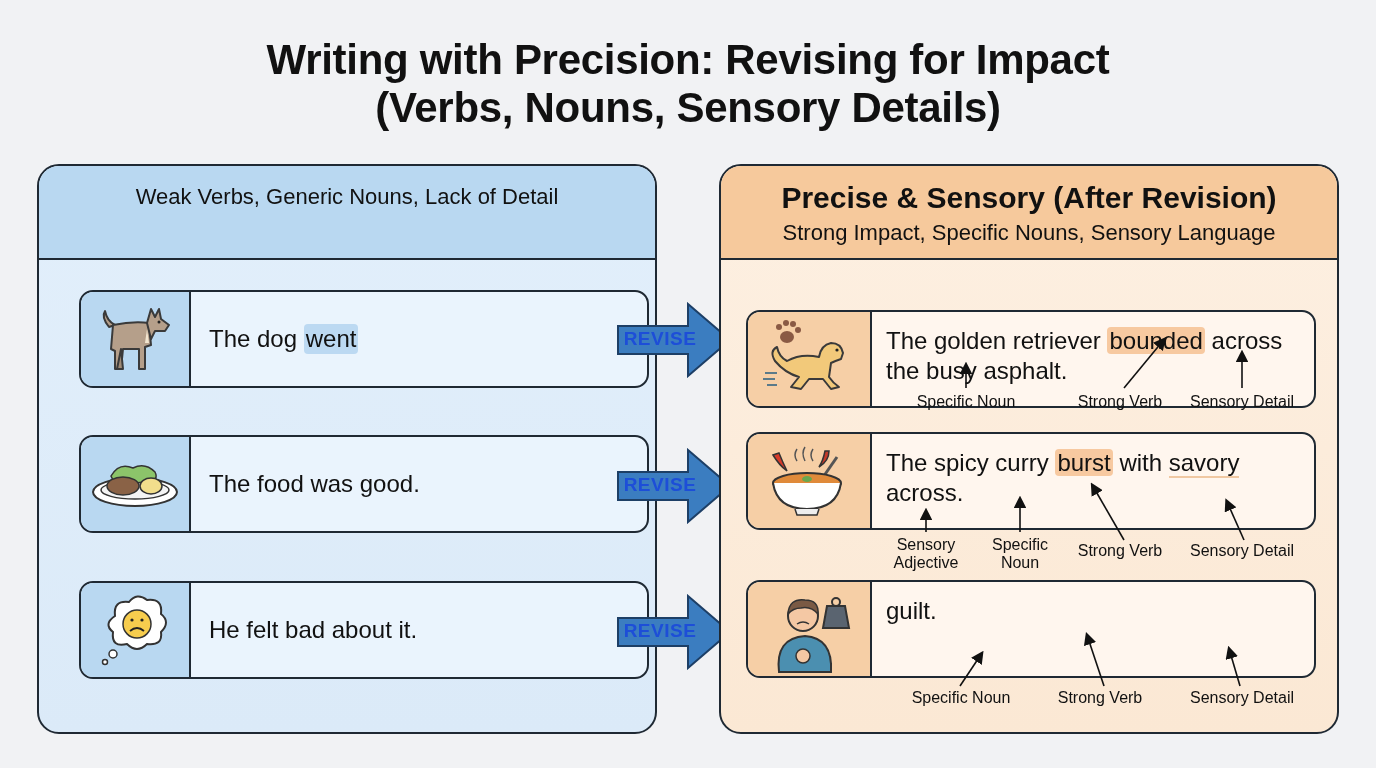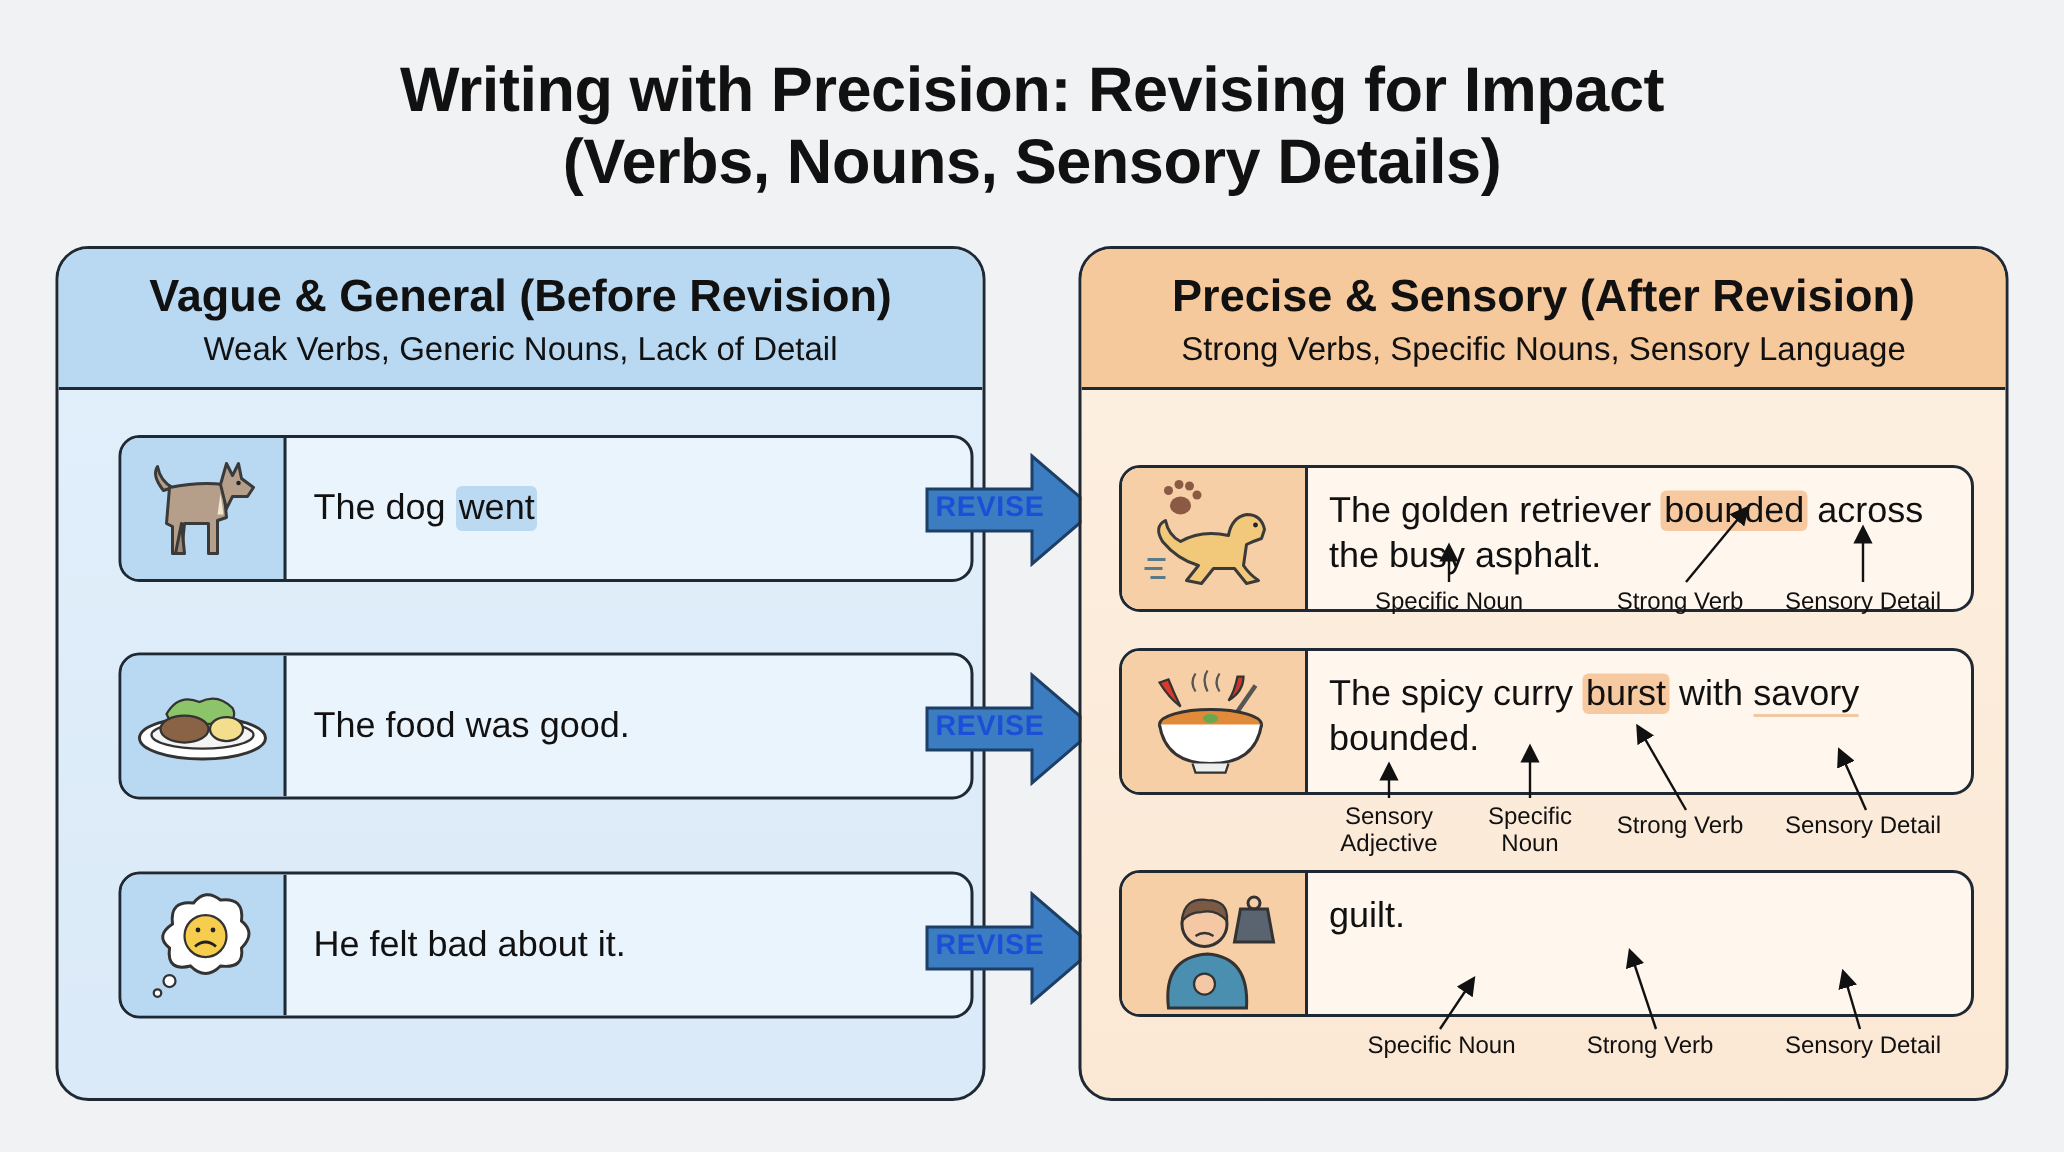--- a/index.html
+++ b/index.html
@@ -67,21 +67,20 @@
 </head>
 <body>
 
 <div class="title">
   <div>Writing with Precision: Revising for Impact</div>
   <div>(Verbs, Nouns, Sensory Details)</div>
 </div>
 
 <div class="panel before">
   <div class="panel-head">
-    <div class="h">Vague &amp; General (Before Revision)</div>
     <div class="s">Weak Verbs, Generic Nouns, Lack of Detail</div>
   </div>
 
   <div class="card" style="top:124px;">
     <div class="icon-cell">
       <svg width="84" height="80" viewBox="0 0 84 80">
         <g stroke="#3a3a3a" stroke-width="2" fill="#b59f8a" stroke-linejoin="round">
           <path d="M16 28 Q8 18 12 12 Q14 22 22 26 Z"></path>
           <path d="M20 26 Q40 22 56 24 L58 46 L52 48 L52 70 L46 70 L46 50 L30 50 L28 70 L22 70 L22 52 L18 50 Z"></path>
           <path d="M54 24 L58 10 L62 18 L66 10 L68 20 L76 26 L72 32 L62 32 L58 40 Z"></path>
@@ -140,21 +139,21 @@
 <div class="revise" style="left:616px; top:594px;">
   <svg width="118" height="76" viewBox="0 0 118 76">
     <path d="M2 24 L72 24 L72 2 L114 38 L72 74 L72 52 L2 52 Z" fill="#3b7dc0" stroke="#1d3f66" stroke-width="2"></path>
   </svg>
   <span>REVISE</span>
 </div>
 
 <div class="panel after">
   <div class="panel-head">
     <div class="h">Precise &amp; Sensory (After Revision)</div>
-    <div class="s">Strong Verbs, Specific Nouns, Sensory Language</div>
+    <div class="s">Strong Impact, Specific Nouns, Sensory Language</div>
   </div>
 
   <div class="card" style="top:120px;margin-top:24px;">
     <div class="icon-cell">
       <svg width="96" height="84" viewBox="0 0 96 84">
         <g fill="#8a5a44">
             <ellipse cx="26" cy="20" rx="7" ry="6"></ellipse>
             <circle cx="18" cy="10" r="3"></circle>
             <circle cx="25" cy="6" r="3"></circle>
             <circle cx="32" cy="7" r="3"></circle>
@@ -179,21 +178,21 @@
         <path d="M36 10 Q32 16 36 22 M44 8 Q40 14 44 22 M52 10 Q48 16 52 22" stroke="#555" stroke-width="1.5" fill="none"></path>
         <path d="M58 44 L76 18" stroke="#555" stroke-width="3"></path>
         <ellipse cx="46" cy="44" rx="34" ry="10" fill="#e08a3a" stroke="#333" stroke-width="2"></ellipse>
         <path d="M12 44 Q16 70 46 70 Q76 70 80 44" fill="#fff" stroke="#333" stroke-width="2"></path>
         <path d="M34 70 L36 76 L56 76 L58 70" fill="#eee" stroke="#333" stroke-width="1.5"></path>
         <ellipse cx="46" cy="40" rx="5" ry="3" fill="#6aa84f"></ellipse>
       </svg>
     </div>
     <div class="txt" style="display:block; padding-top:14px;">
       <div><span>The spicy curry </span><span class="hl-orange">burst</span><span> with </span><span class="ul">savory</span></div>
-      <div>bounded.</div>
+      <div>across.</div>
     </div>
   </div>
 
   <div class="card" style="top:414px;">
     <div class="icon-cell">
       <svg width="96" height="90" viewBox="0 0 96 90">
         <path d="M18 88 Q14 54 44 52 Q72 54 70 88 Z" fill="#4b8fb0" stroke="#333" stroke-width="2"></path>
         <circle cx="42" cy="32" r="15" fill="#f4c8a4" stroke="#333" stroke-width="2"></circle>
         <path d="M27 30 Q28 14 44 16 Q58 16 57 30 Q50 22 40 24 Q32 24 27 30 Z" fill="#7a5a44" stroke="#333" stroke-width="1.5"></path>
         <path d="M36 40 Q42 36 48 40" fill="none" stroke="#333" stroke-width="1.5"></path>

